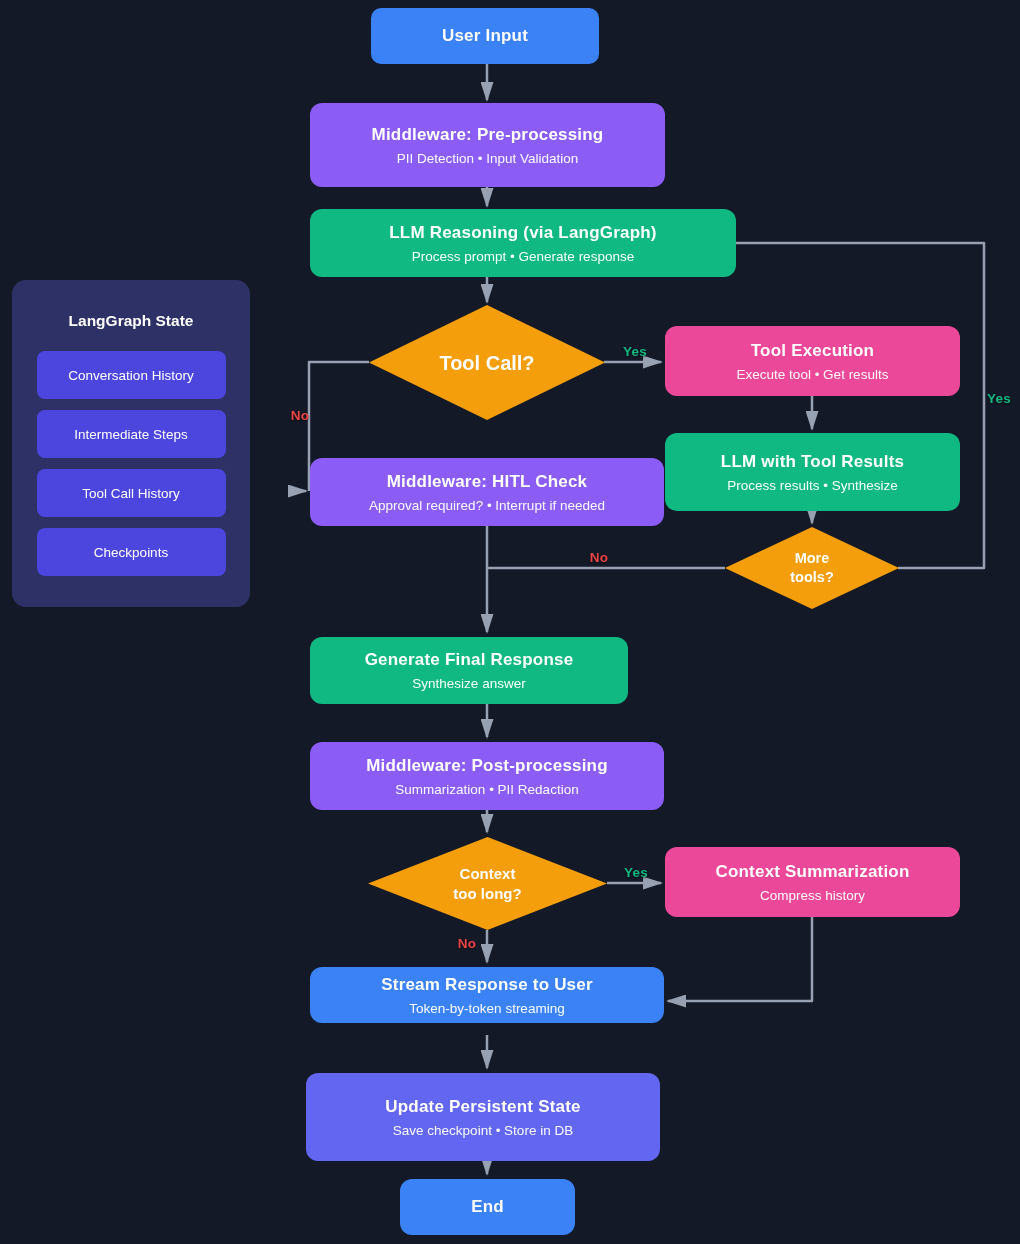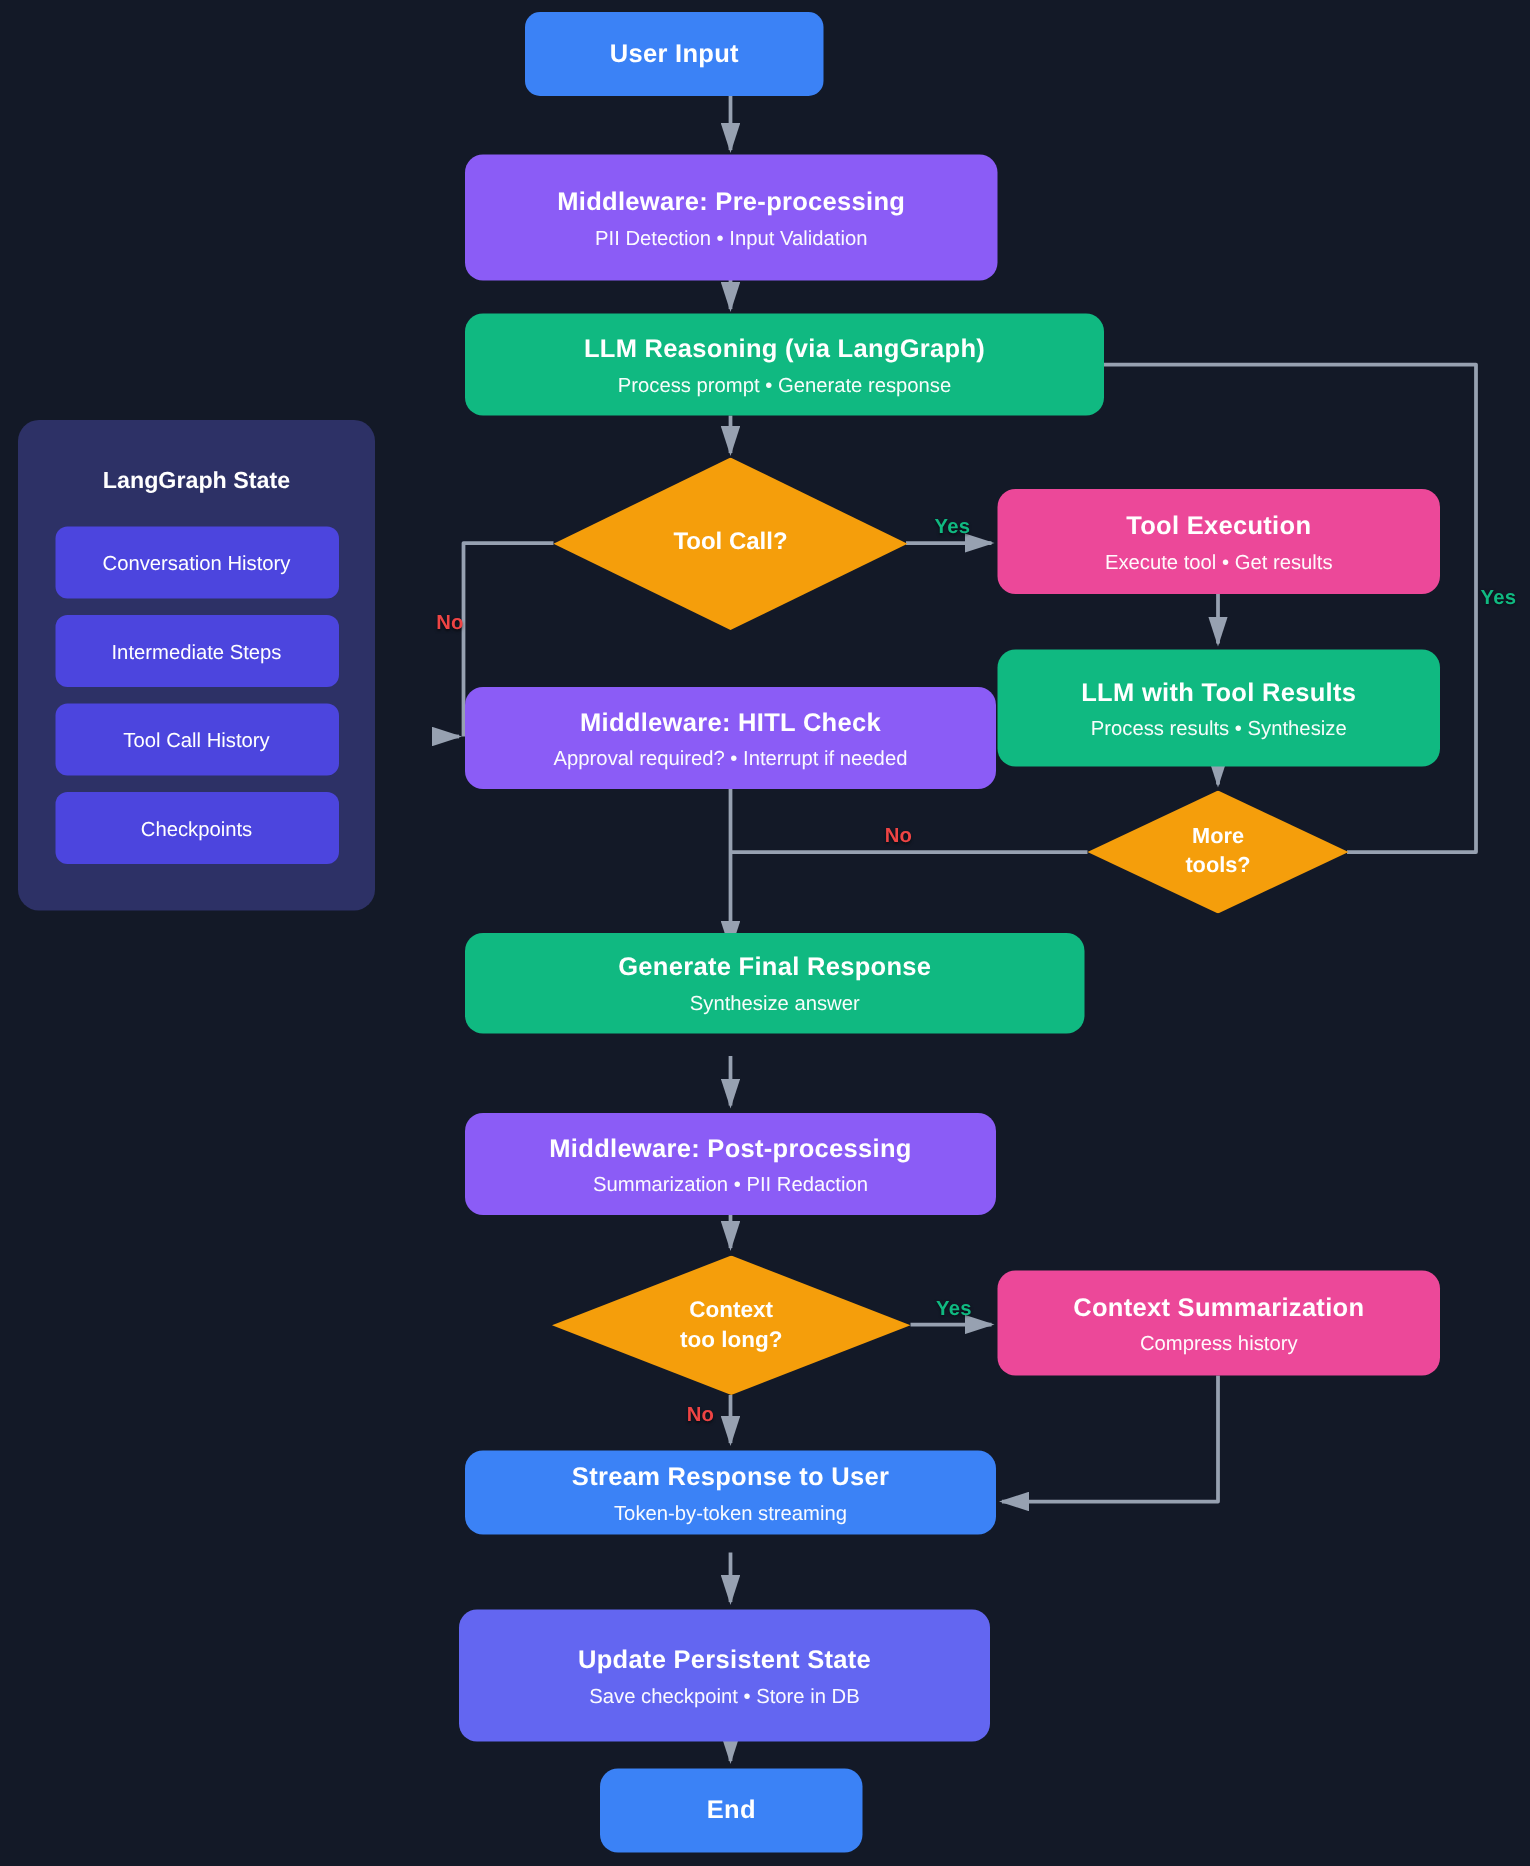--- a/index.html
+++ b/index.html
@@ -86,55 +86,55 @@
   </svg>
 
   <div class="panel">
     <div class="panel-title">LangGraph State</div>
     <div class="panel-item">Conversation History</div>
     <div class="panel-item">Intermediate Steps</div>
     <div class="panel-item">Tool Call History</div>
     <div class="panel-item">Checkpoints</div>
   </div>
 
-  <div class="node blue" style="left:350px; top:8px; width:199px; height:56px; border-radius:10px;">
+  <div class="node blue" style="left:371px; top:8px; width:228px; height:56px; border-radius:10px;">
     <div class="title">User Input</div>
   </div>
 
   <div class="node violet" style="left:310px; top:103px; width:355px; height:84px;">
     <div class="title">Middleware: Pre-processing</div>
     <div class="sub">PII Detection • Input Validation</div>
   </div>
 
   <div class="node green" style="left:310px; top:209px; width:426px; height:68px;">
     <div class="title">LLM Reasoning (via LangGraph)</div>
     <div class="sub">Process prompt • Generate response</div>
   </div>
 
-  <div class="diamond" style="left:369px; top:305px; width:236px; height:115px; font-size:16px;">Tool Call?</div>
+  <div class="diamond" style="left:369px; top:305px; width:236px; height:115px; font-size:20px;">Tool Call?</div>
 
   <div class="node pink" style="left:665px; top:326px; width:295px; height:70px;">
     <div class="title">Tool Execution</div>
     <div class="sub">Execute tool • Get results</div>
   </div>
 
   <div class="node green" style="left:665px; top:433px; width:295px; height:78px;">
     <div class="title">LLM with Tool Results</div>
     <div class="sub">Process results • Synthesize</div>
   </div>
 
   <div class="diamond" style="left:725px; top:527px; width:174px; height:82px; font-size:14.5px;">More
 tools?</div>
 
   <div class="node violet" style="left:310px; top:458px; width:354px; height:68px;">
     <div class="title">Middleware: HITL Check</div>
     <div class="sub">Approval required? • Interrupt if needed</div>
   </div>
 
-  <div class="node green" style="left:310px; top:622px; width:413px; height:67px;">
+  <div class="node green" style="left:310px; top:637px; width:318px; height:67px;">
     <div class="title">Generate Final Response</div>
     <div class="sub">Synthesize answer</div>
   </div>
 
   <div class="node violet" style="left:310px; top:742px; width:354px; height:68px;">
     <div class="title">Middleware: Post-processing</div>
     <div class="sub">Summarization • PII Redaction</div>
   </div>
 
   <div class="diamond" style="left:368px; top:837px; width:239px; height:93px; font-size:15px;">Context

